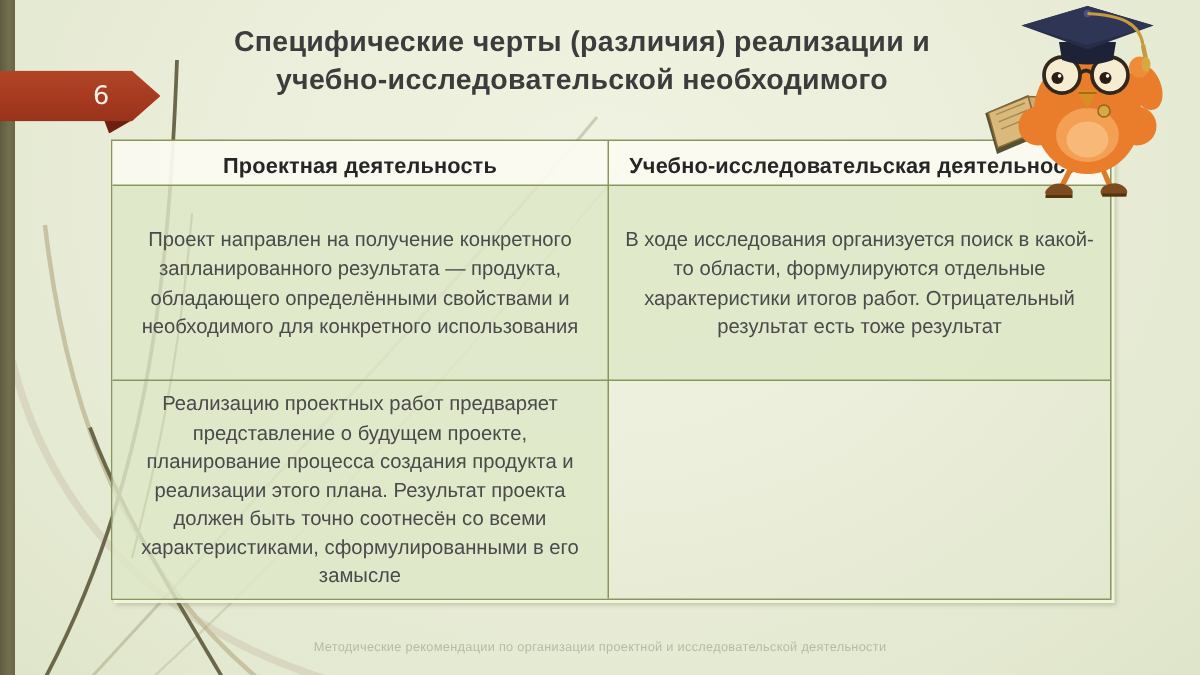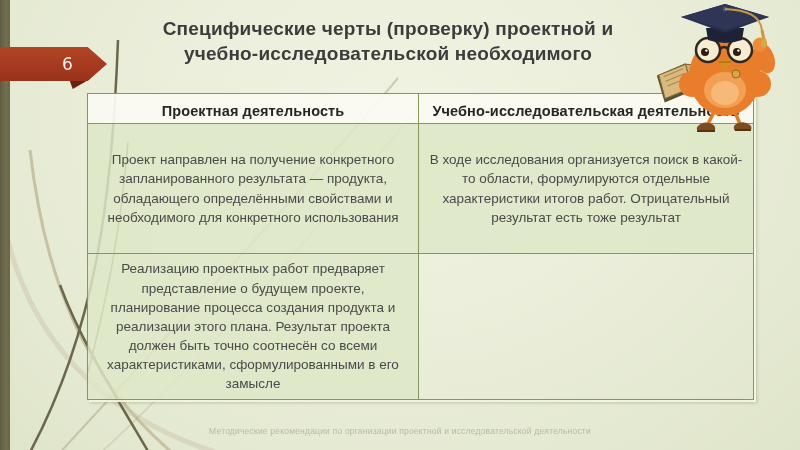--- a/index.html
+++ b/index.html
@@ -26,21 +26,21 @@
   .chevron .num{
     color:#f6f2ea;font-size:17px;padding-left:62px;
     font-family:"DejaVu Sans", sans-serif;line-height:1;
   }
   .title{
     position:absolute;left:108px;top:16px;width:560px;z-index:2;
     text-align:center;color:#3c3c3c;font-weight:bold;font-size:19px;line-height:1.32;
     letter-spacing:.2px;
   }
   .tbl{
-    position:absolute;left:87px;top:93px;width:665px;z-index:2;
+    position:absolute;left:74px;top:93px;width:665px;z-index:2;
     display:grid;grid-template-columns:331px 334px;grid-template-rows:30px 130px 145px;
     border:1px solid #87975a;
     box-shadow:2px 2px 0 rgba(246,248,230,.9), 3px 3px 3px rgba(120,130,80,.35);
   }
   .cell{box-sizing:border-box;display:flex;justify-content:center;text-align:center;}
   .cell.cr{border-right:1px solid #87975a;}
   .cell.cb{border-bottom:1px solid #87975a;}
   .th{
     background:rgba(251,250,241,.95);align-items:flex-end;padding:0 6px 4px 6px;
     font-weight:bold;font-size:14.5px;color:#262626;letter-spacing:.1px;
@@ -71,21 +71,21 @@
   </svg>
 
   <div class="left-bar"></div>
 
   <div class="chevron-fold"></div>
   <div class="chevron">
     <span class="num">6</span>
   </div>
 
   <div class="title">
-    <div>Специфические черты (проверку) проектной и</div>
+    <div>Специфические черты (различия) реализации и</div>
     <div>учебно-исследовательской необходимого</div>
   </div>
 
   <div class="tbl">
     <div class="cell th cr cb">Проектная деятельность</div>
     <div class="cell th cb">Учебно-исследовательская деятельность</div>
 
     <div class="cell td cr cb">Проект направлен на получение конкретного запланированного результата — продукта, обладающего определёнными свойствами и необходимого для конкретного использования</div>
     <div class="cell td cb">В ходе исследования организуется поиск в какой-то области, формулируются отдельные характеристики итогов работ. Отрицательный результат есть тоже результат</div>
 

